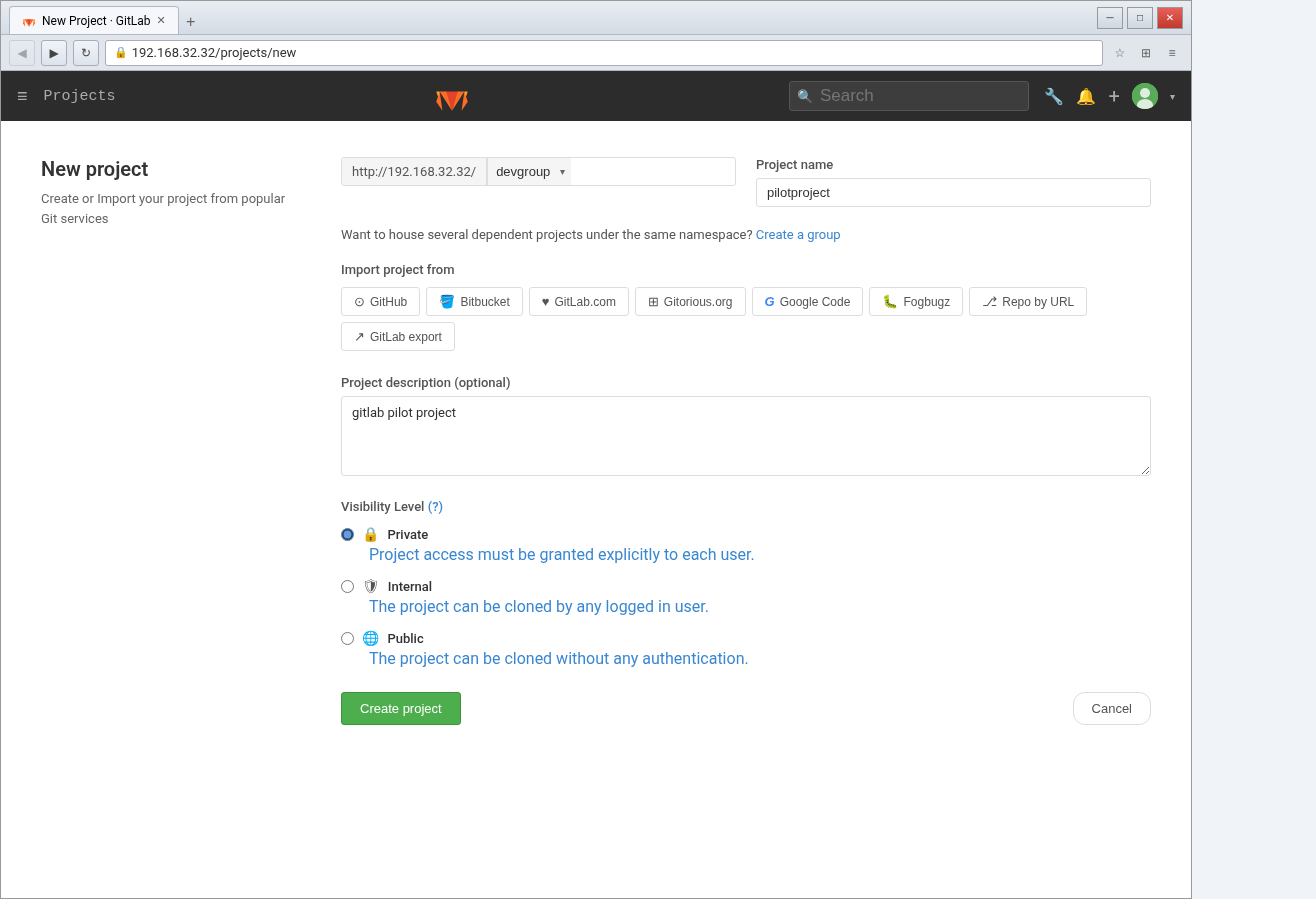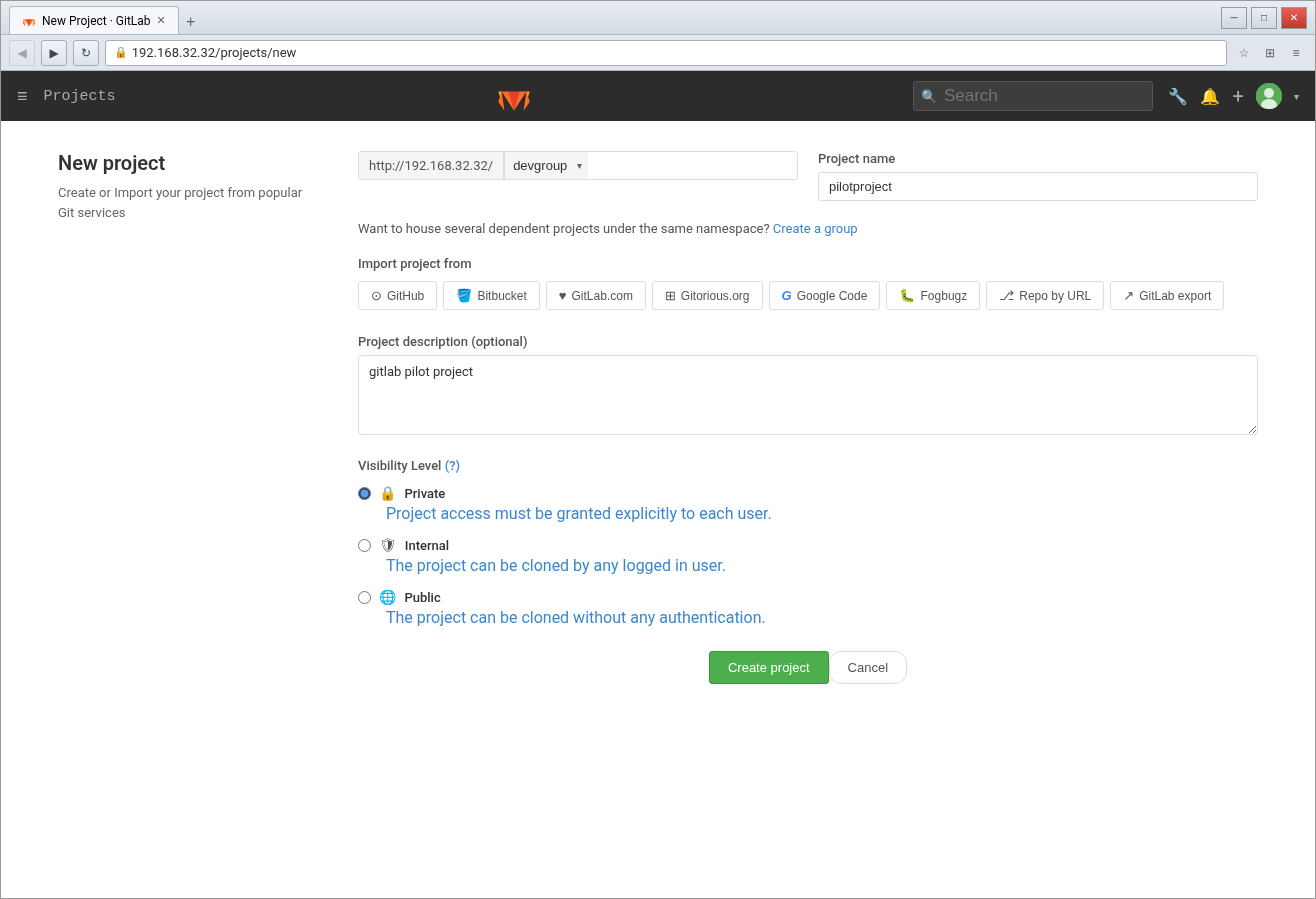--- a/index.html
+++ b/index.html
@@ -1,19 +1,19 @@
 <!DOCTYPE html>
 <html><head>
   <meta charset="utf-8">
   <style>
     * { box-sizing: border-box; margin: 0; padding: 0; }
     body { font-family: -apple-system, BlinkMacSystemFont, 'Segoe UI', Roboto, sans-serif; font-size: 14px; background: #f0f4f8; }
 
     
-    .browser-window { width: 1316px; height: 899px; background: #dee3e8; display: flex; flex-direction: column; border: 1px solid #999; overflow: hidden; }
+    .browser-window { width: 1192px; height: 899px; background: #dee3e8; display: flex; flex-direction: column; border: 1px solid #999; overflow: hidden; }
     .browser-titlebar { background: linear-gradient(180deg, #e8edf2 0%, #d5dce5 100%); height: 34px; display: flex; align-items: center; padding: 0 8px; gap: 6px; border-bottom: 1px solid #b0b8c4; }
     .tab-bar { display: flex; align-items: flex-end; height: 100%; }
     .tab { background: #f5f7fa; border: 1px solid #b0b8c4; border-bottom: none; border-radius: 4px 4px 0 0; padding: 4px 12px; font-size: 12px; display: flex; align-items: center; gap: 6px; height: 28px; min-width: 160px; }
     .tab-favicon { width: 14px; height: 14px; }
     .tab-close { margin-left: auto; cursor: pointer; color: #666; font-size: 11px; }
     .new-tab-btn { width: 24px; height: 24px; border: none; background: transparent; cursor: pointer; font-size: 16px; color: #666; display: flex; align-items: center; justify-content: center; }
     .titlebar-icons { margin-left: auto; display: flex; gap: 4px; }
     .titlebar-icon { width: 26px; height: 22px; border: 1px solid #999; background: linear-gradient(180deg, #e8edf2 0%, #cfd8e0 100%); display: flex; align-items: center; justify-content: center; cursor: pointer; font-size: 10px; color: #333; }
     .titlebar-icon.close { background: linear-gradient(180deg, #e8605a 0%, #c0392b 100%); color: white; }
 
@@ -34,21 +34,21 @@
     .header-center { flex: 1; display: flex; justify-content: center; }
     .gitlab-logo { width: 36px; height: 36px; }
     .header-search { background: #3d3d3d; border: 1px solid #555; border-radius: 3px; height: 30px; width: 240px; display: flex; align-items: center; padding: 0 8px; gap: 6px; }
     .header-search input { background: transparent; border: none; color: #ccc; font-size: 13px; flex: 1; outline: none; }
     .header-actions { display: flex; align-items: center; gap: 12px; margin-left: auto; }
     .header-action-icon { color: #aaa; cursor: pointer; font-size: 16px; display: flex; align-items: center; }
     .header-avatar { width: 26px; height: 26px; border-radius: 50%; background: #5c5; display: flex; align-items: center; justify-content: center; cursor: pointer; overflow: hidden; }
 
     
     .page-content { flex: 1; background: white; overflow-y: auto; padding: 30px 40px; }
-    .page-inner { max-width: 1200px; margin: 0 auto; display: flex; gap: 40px; }
+    .page-inner { max-width: 1200px; margin: 6px auto; display: flex; gap: 40px; }
 
     
     .sidebar { width: 260px; flex-shrink: 0; }
     .sidebar-title { font-size: 20px; font-weight: 600; color: #333; margin-bottom: 8px; }
     .sidebar-desc { color: #666; font-size: 13px; line-height: 1.5; }
 
     
     .main-form { flex: 1; }
     .form-row { display: flex; gap: 20px; margin-bottom: 20px; }
     .form-group { display: flex; flex-direction: column; gap: 6px; }
@@ -79,21 +79,21 @@
     .visibility-label { font-size: 13px; color: #555; font-weight: 500; margin: 20px 0 12px; }
     .visibility-question { color: #3a87d1; cursor: pointer; }
     .visibility-option { margin-bottom: 14px; }
     .visibility-option-header { display: flex; align-items: center; gap: 8px; margin-bottom: 3px; }
     .visibility-radio { accent-color: #5c9ee7; }
     .visibility-icon { font-size: 14px; color: #555; }
     .visibility-name { font-size: 13px; font-weight: 500; color: #333; }
     .visibility-desc { font-size: 16px; color: #3a87d1; margin-left: 28px; }
 
     
-    .form-actions { display: flex; justify-content: center; align-items: center; margin-top: 24px; }
+    .form-actions { display: flex; justify-content: space-between; align-items: center; margin-top: 24px; }
     .btn-create { background: #4cae4c; border: 1px solid #3d923d; color: white; border-radius: 3px; padding: 8px 18px; font-size: 13px; cursor: pointer; font-weight: 500; }
     .btn-cancel { background: white; border: 1px solid #ddd; color: #555; border-radius: 12px; padding: 8px 18px; font-size: 13px; cursor: pointer; }
 
     
     .browser-window ::-webkit-scrollbar { width: 8px; }
     .browser-window ::-webkit-scrollbar-track { background: #f0f0f0; }
     .browser-window ::-webkit-scrollbar-thumb { background: #bbb; border-radius: 4px; }
   </style>
 </head>
 <body>

